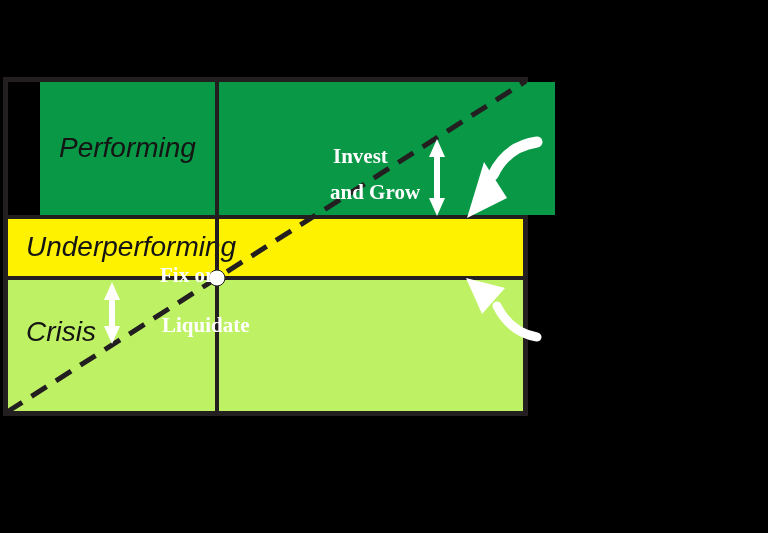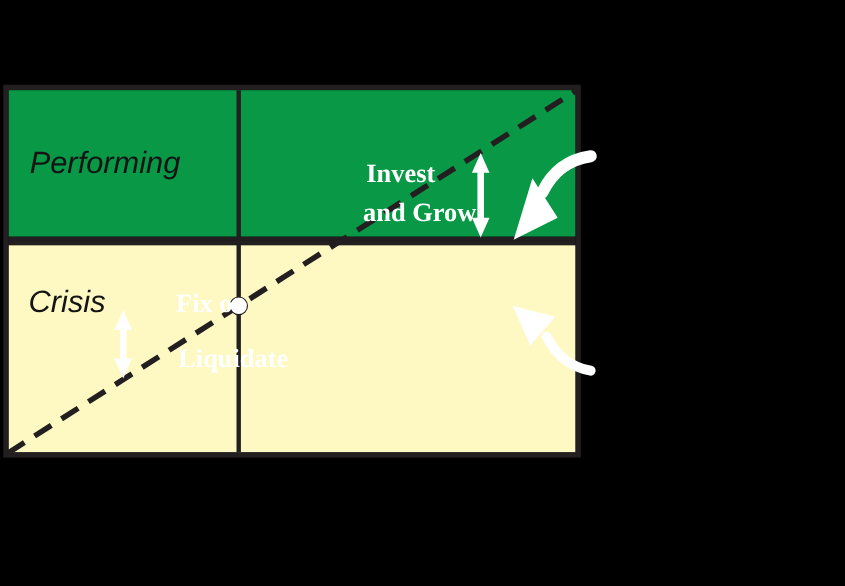--- a/index.html
+++ b/index.html
@@ -37,21 +37,21 @@
     white-space:nowrap;
     line-height:1;
   }
   .lbl-performing{left:19px;top:52px;}
   .lbl-underperforming{left:18px;top:14px;}
   .lbl-crisis{left:18px;top:38px;}
   .note{
     position:absolute;
     font-family:"Liberation Serif",serif;
     font-weight:bold;
-    font-size:24px;
+    font-size:21px;
     color:#ffffff;
     white-space:nowrap;
     line-height:1;
     z-index:3;
   }
   .note-invest-1{left:333px;top:146px;}
   .note-invest-2{left:330px;top:182px;}
   .note-fix-1{left:160px;top:265px;}
   .note-fix-2{left:162px;top:315px;font-family:Liberation Serif, serif;}
   .overlay{
@@ -61,30 +61,33 @@
     pointer-events:none;
   }
 </style>
 </head>
 <body>
 
 <div class="canvas">
 
   <div class="matrix-box">
 
-    <div class="zone zone-performing" style="background: rgb(8, 152, 70);">
+    <div class="zone zone-performing" style="background: rgb(8, 152, 70); margin-left: 32px;">
       <span class="zone-label lbl-performing">Performing</span>
     </div>
 
     <div class="divider"></div>
 
+    <div class="zone zone-underperforming" style="background: rgb(255, 242, 0);">
+      <span class="zone-label lbl-underperforming">Underperforming</span>
+    </div>
 
     <div class="divider"></div>
 
-    <div class="zone zone-crisis" style="background: #fef9c3;">
+    <div class="zone zone-crisis" style="background: #bef264;">
       <span class="zone-label lbl-crisis">Crisis</span>
     </div>
 
     <div class="vline"></div>
   </div>
 
   <span class="note note-invest-1">Invest</span>
   <span class="note note-invest-2">and Grow</span>
   <span class="note note-fix-1">Fix or</span>
   <span class="note note-fix-2">Liquidate</span>

